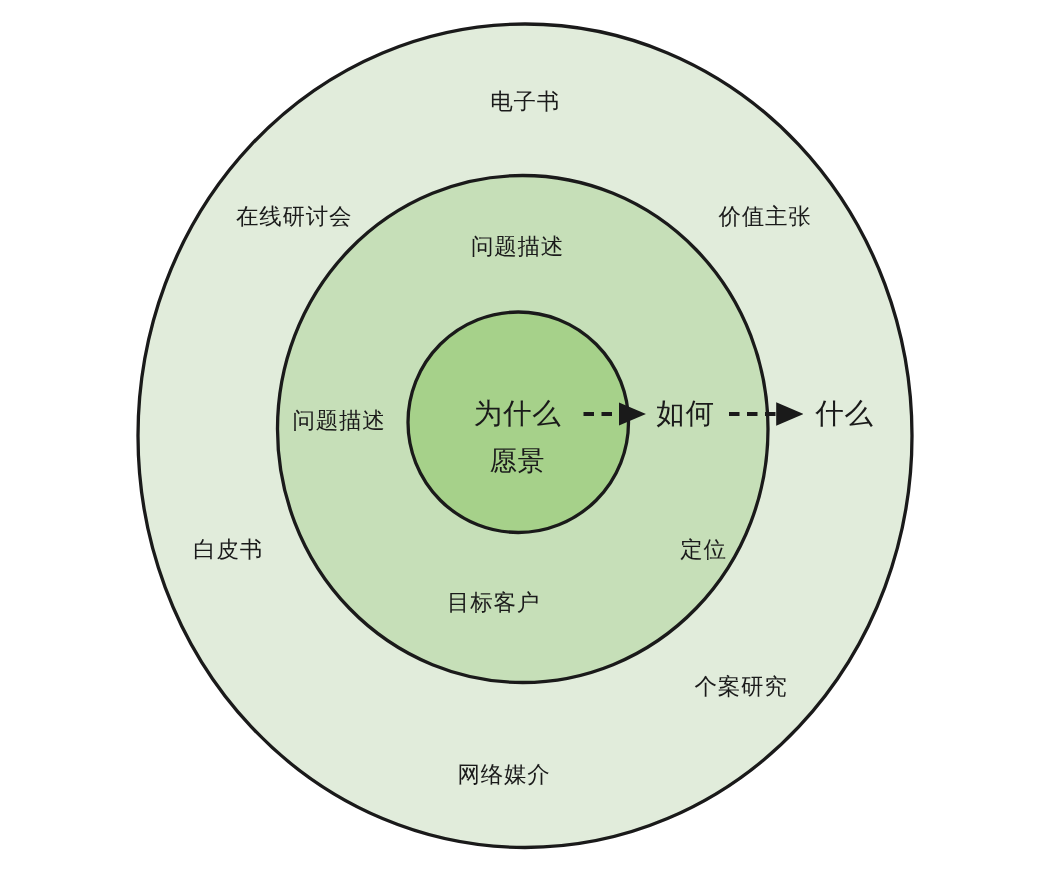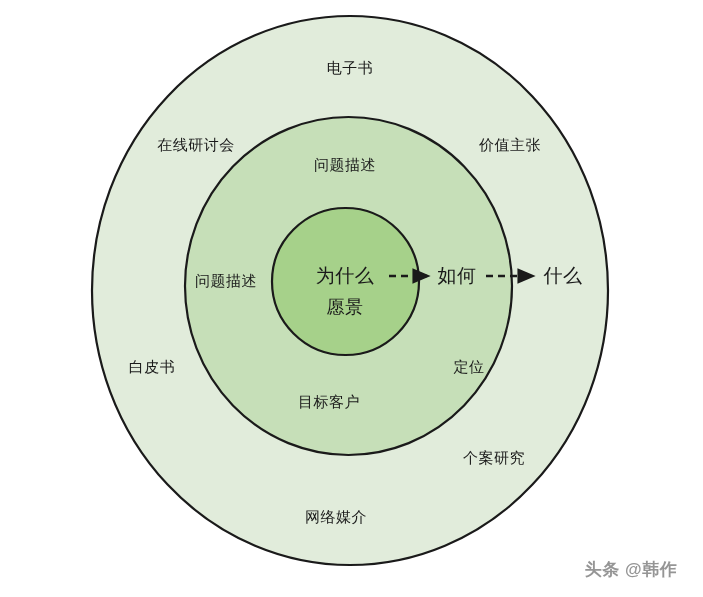--- a/index.html
+++ b/index.html
@@ -98,17 +98,14 @@
   <div class="ring-label" style="left:226px; top:281px;">问题描述</div>
   <div class="ring-label" style="left:437px; top:367px;margin-left:32px;">定位</div>
   <div class="ring-label" style="left:329px; top:402px;">目标客户</div>
 
   <div class="stage-label core-label primary" style="left:345px; top:276px;">为什么</div>
   <div class="core-label secondary" style="left:345px; top:307px;">愿景</div>
 
   <div class="stage-label" style="left:457px; top:276px;">如何</div>
   <div class="stage-label" style="left:563px; top:276px;">什么</div>
 
-  <div class="watermark">
-    <div class="watermark-text">头条 @韩作</div>
-  </div>
 
 </div>
 
 </body></html>

